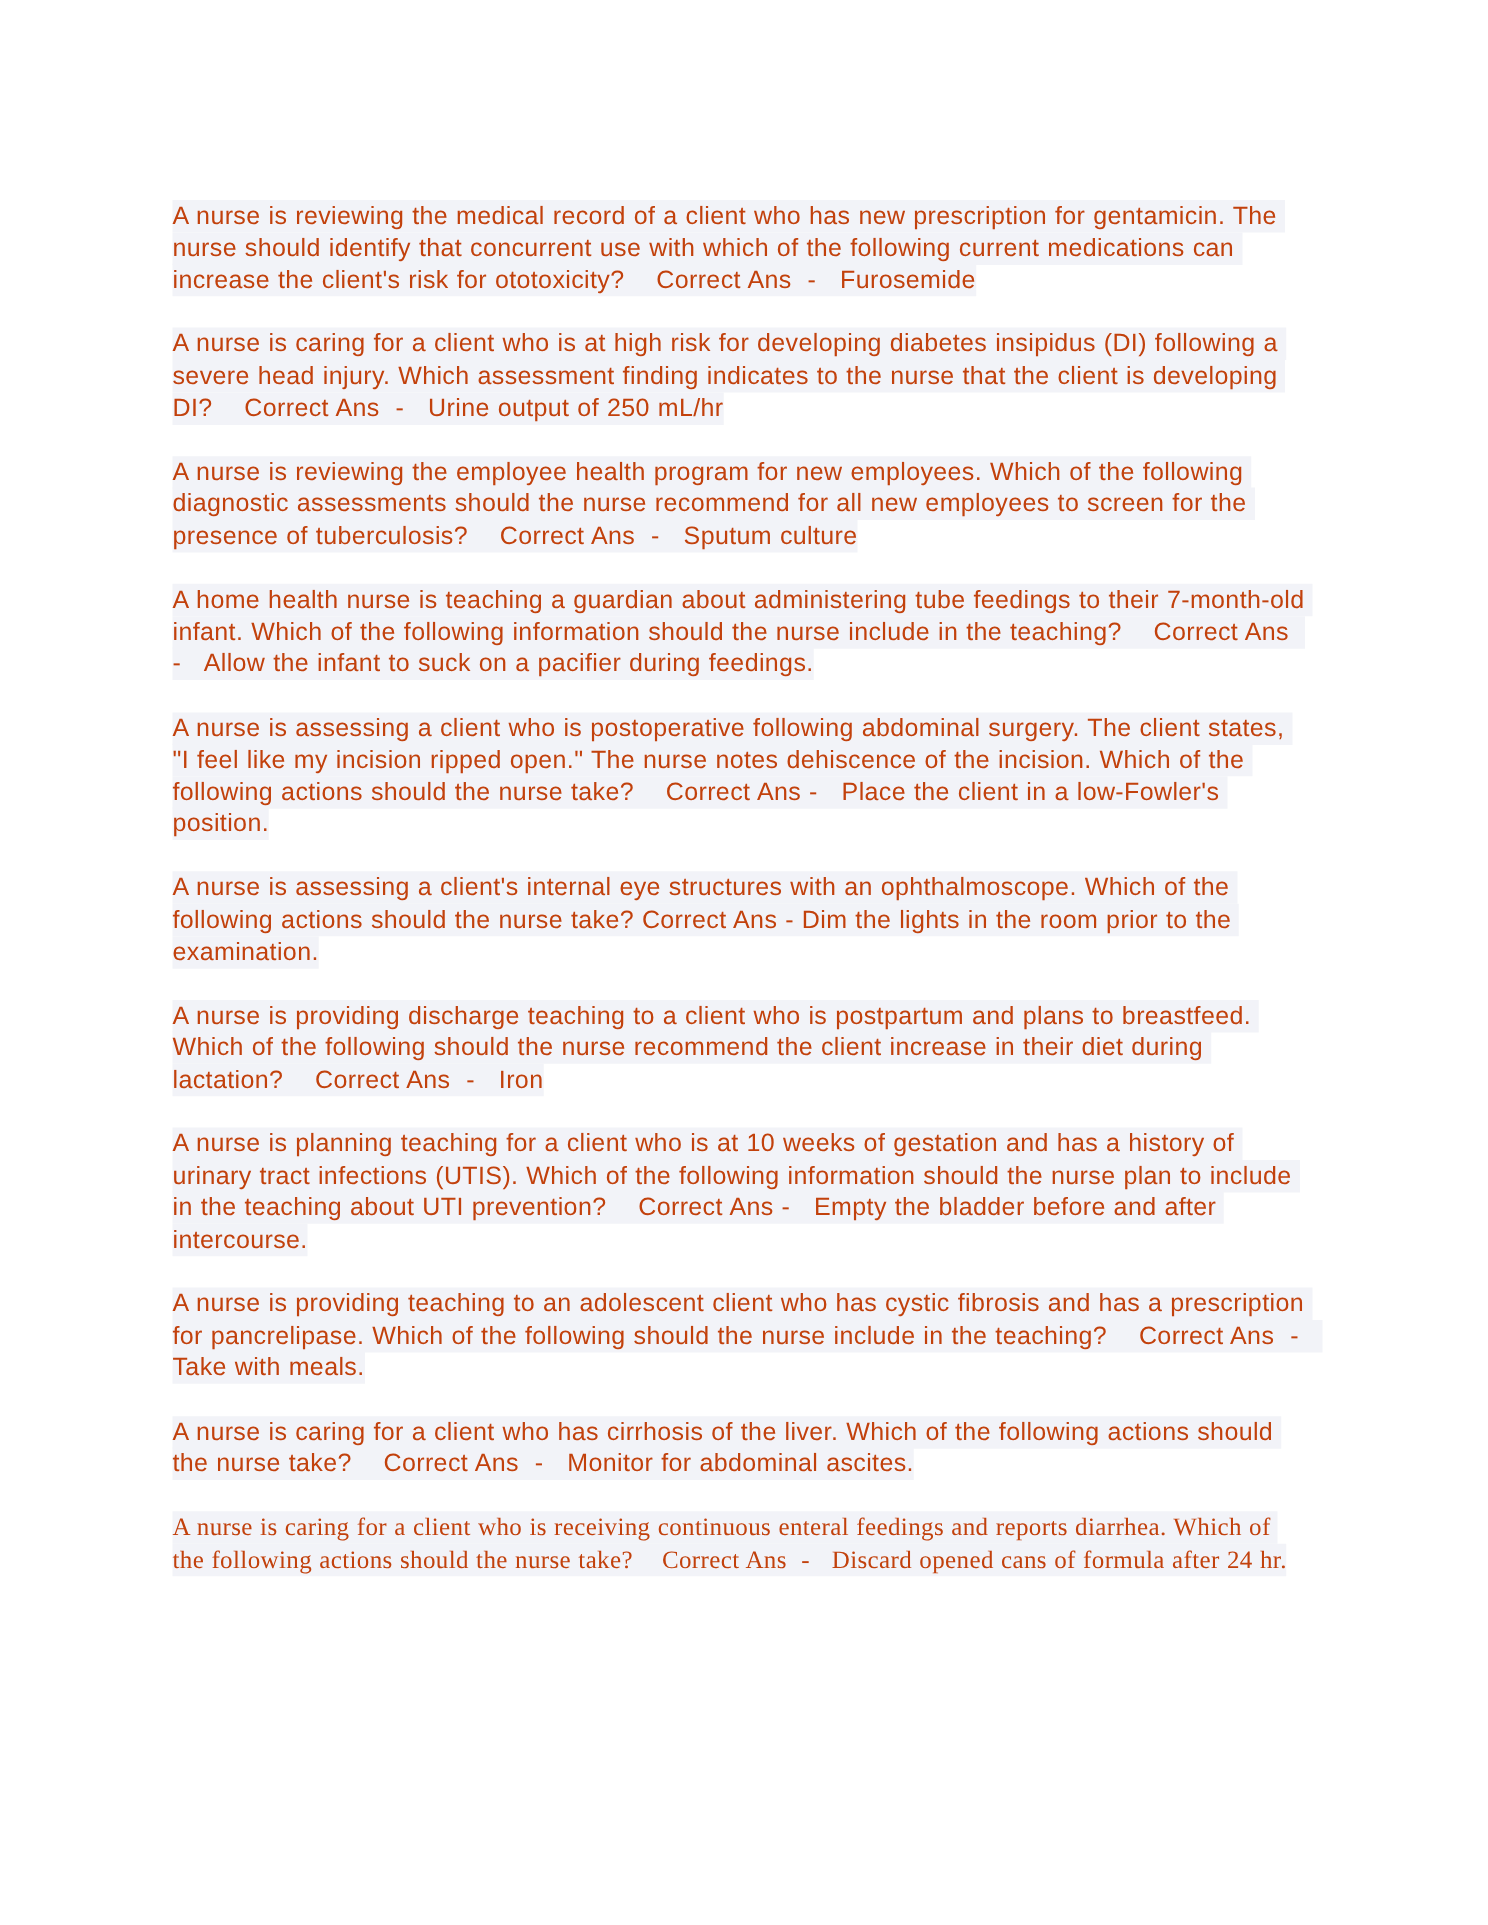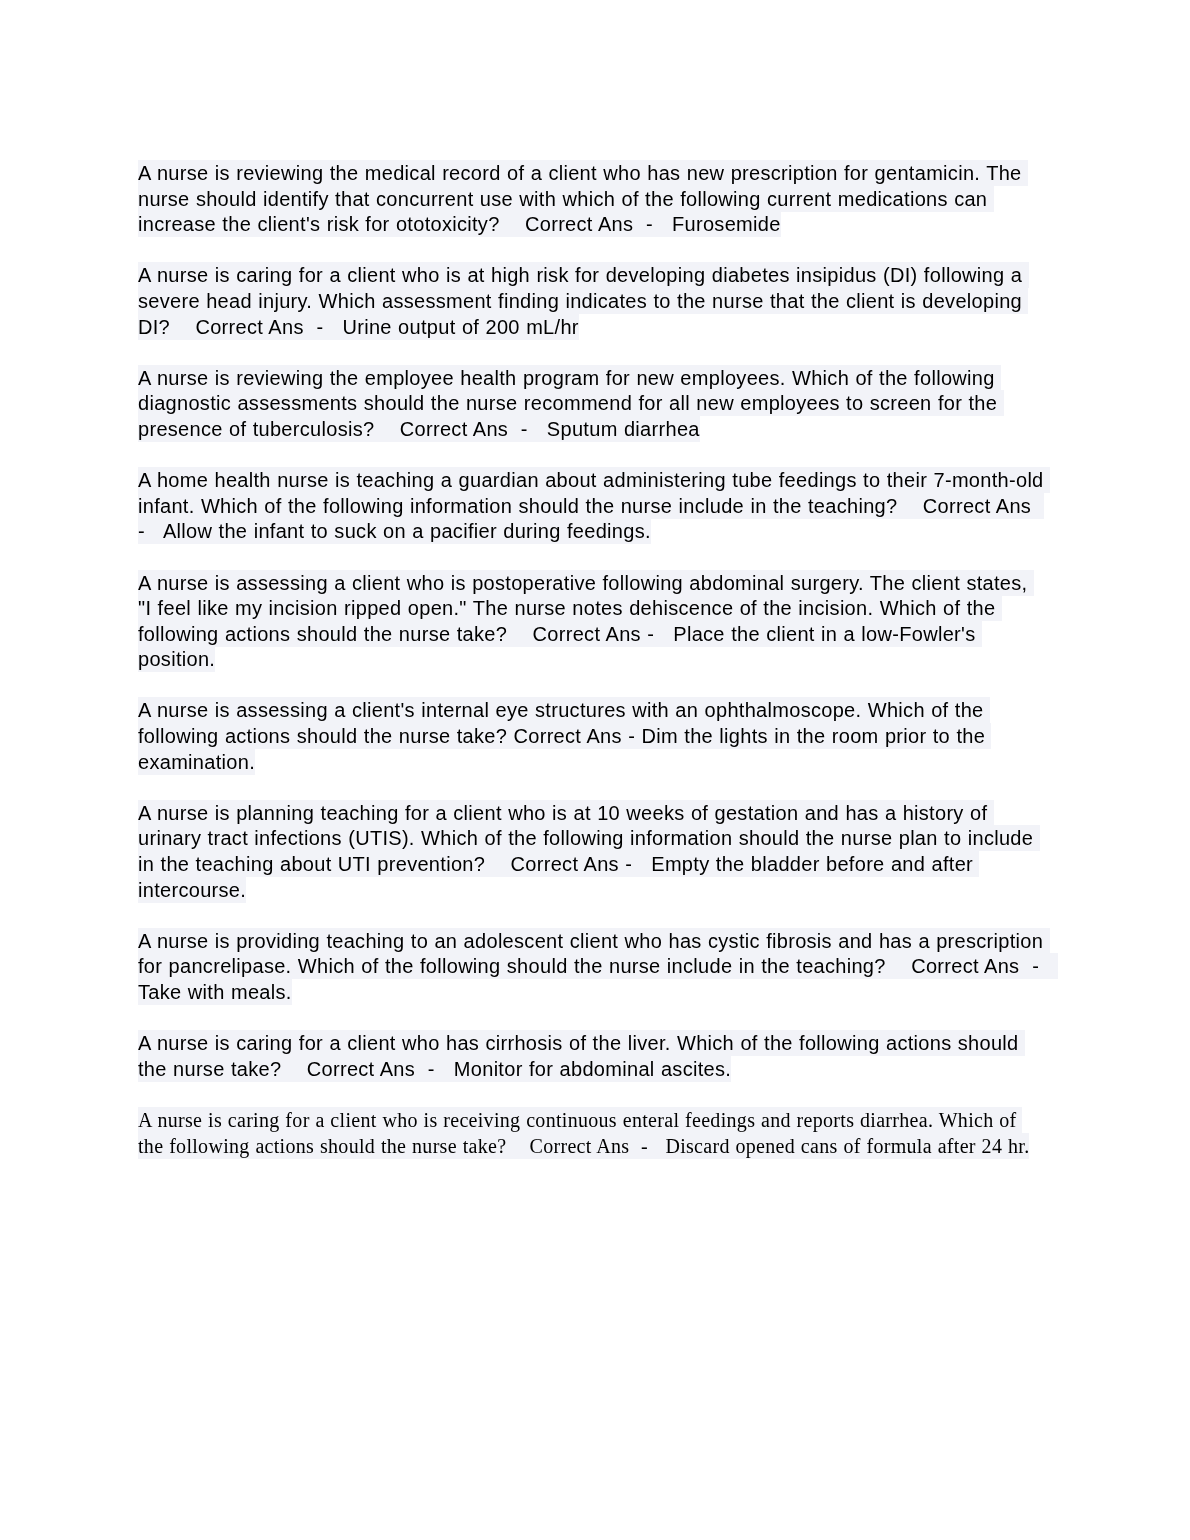--- a/index.html
+++ b/index.html
@@ -45,33 +45,34 @@
     background-color: #f2f3f8;
     white-space: pre-wrap;
     padding: 2px 0;
     box-decoration-break: clone;
   }
 </style>
 </head>
 <body style="background: rgb(255, 255, 255);">
 
 <div class="page">
-  <div class="content" id="document-content" style="color: #000000;">
+  <div class="content" id="document-content" style="color: #c2410c;">
   <p class="para"><span class="hl" style="background-color: rgb(242, 243, 248);">A nurse is reviewing the medical record of a client who has new prescription for gentamicin. The nurse should identify that concurrent use with which of the following current medications can increase the client's risk for ototoxicity?    Correct Ans  -   Furosemide</span></p>
 
-  <p class="para"><span class="hl" style="background-color: rgb(242, 243, 248);">A nurse is caring for a client who is at high risk for developing diabetes insipidus (DI) following a severe head injury. Which assessment finding indicates to the nurse that the client is developing DI?    Correct Ans  -   Urine output of 200 mL/hr</span></p>
+  <p class="para"><span class="hl" style="background-color: rgb(242, 243, 248);">A nurse is caring for a client who is at high risk for developing diabetes insipidus (DI) following a severe head injury. Which assessment finding indicates to the nurse that the client is developing DI?    Correct Ans  -   Urine output of 250 mL/hr</span></p>
 
-  <p class="para"><span class="hl" style="background-color: rgb(242, 243, 248);">A nurse is reviewing the employee health program for new employees. Which of the following diagnostic assessments should the nurse recommend for all new employees to screen for the presence of tuberculosis?    Correct Ans  -   Sputum diarrhea</span></p>
+  <p class="para"><span class="hl" style="background-color: rgb(242, 243, 248);">A nurse is reviewing the employee health program for new employees. Which of the following diagnostic assessments should the nurse recommend for all new employees to screen for the presence of tuberculosis?    Correct Ans  -   Sputum culture</span></p>
 
   <p class="para"><span class="hl" style="background-color: rgb(242, 243, 248);">A home health nurse is teaching a guardian about administering tube feedings to their 7-month-old infant. Which of the following information should the nurse include in the teaching?    Correct Ans  -   Allow the infant to suck on a pacifier during feedings.</span></p>
 
   <p class="para"><span class="hl" style="background-color: rgb(242, 243, 248);">A nurse is assessing a client who is postoperative following abdominal surgery. The client states, "I feel like my incision ripped open." The nurse notes dehiscence of the incision. Which of the following actions should the nurse take?    Correct Ans -   Place the client in a low-Fowler's position.</span></p>
 
   <p class="para"><span class="hl" style="background-color: rgb(242, 243, 248); margin-top: 44px;">A nurse is assessing a client's internal eye structures with an ophthalmoscope. Which of the following actions should the nurse take? Correct Ans - Dim the lights in the room prior to the examination.</span></p>
 
+  <p class="para"><span class="hl" style="background-color: rgb(242, 243, 248);">A nurse is providing discharge teaching to a client who is postpartum and plans to breastfeed. Which of the following should the nurse recommend the client increase in their diet during lactation?    Correct Ans  -   Iron</span></p>
 
   <p class="para"><span class="hl" style="background-color: rgb(242, 243, 248);">A nurse is planning teaching for a client who is at 10 weeks of gestation and has a history of urinary tract infections (UTIS). Which of the following information should the nurse plan to include in the teaching about UTI prevention?    Correct Ans -   Empty the bladder before and after intercourse.</span></p>
 
   <p class="para"><span class="hl" style="background-color: rgb(242, 243, 248);">A nurse is providing teaching to an adolescent client who has cystic fibrosis and has a prescription for pancrelipase. Which of the following should the nurse include in the teaching?    Correct Ans  -   Take with meals.</span></p>
 
   <p class="para"><span class="hl" style="background-color: rgb(242, 243, 248);">A nurse is caring for a client who has cirrhosis of the liver. Which of the following actions should the nurse take?    Correct Ans  -   Monitor for abdominal ascites.</span></p>
 
   <p class="para"><span class="hl" style="background-color: rgb(242, 243, 248); font-family: Liberation Serif, serif;">A nurse is caring for a client who is receiving continuous enteral feedings and reports diarrhea. Which of the following actions should the nurse take?    Correct Ans  -   Discard opened cans of formula after 24 hr.</span></p>
 </div>
 </div>

